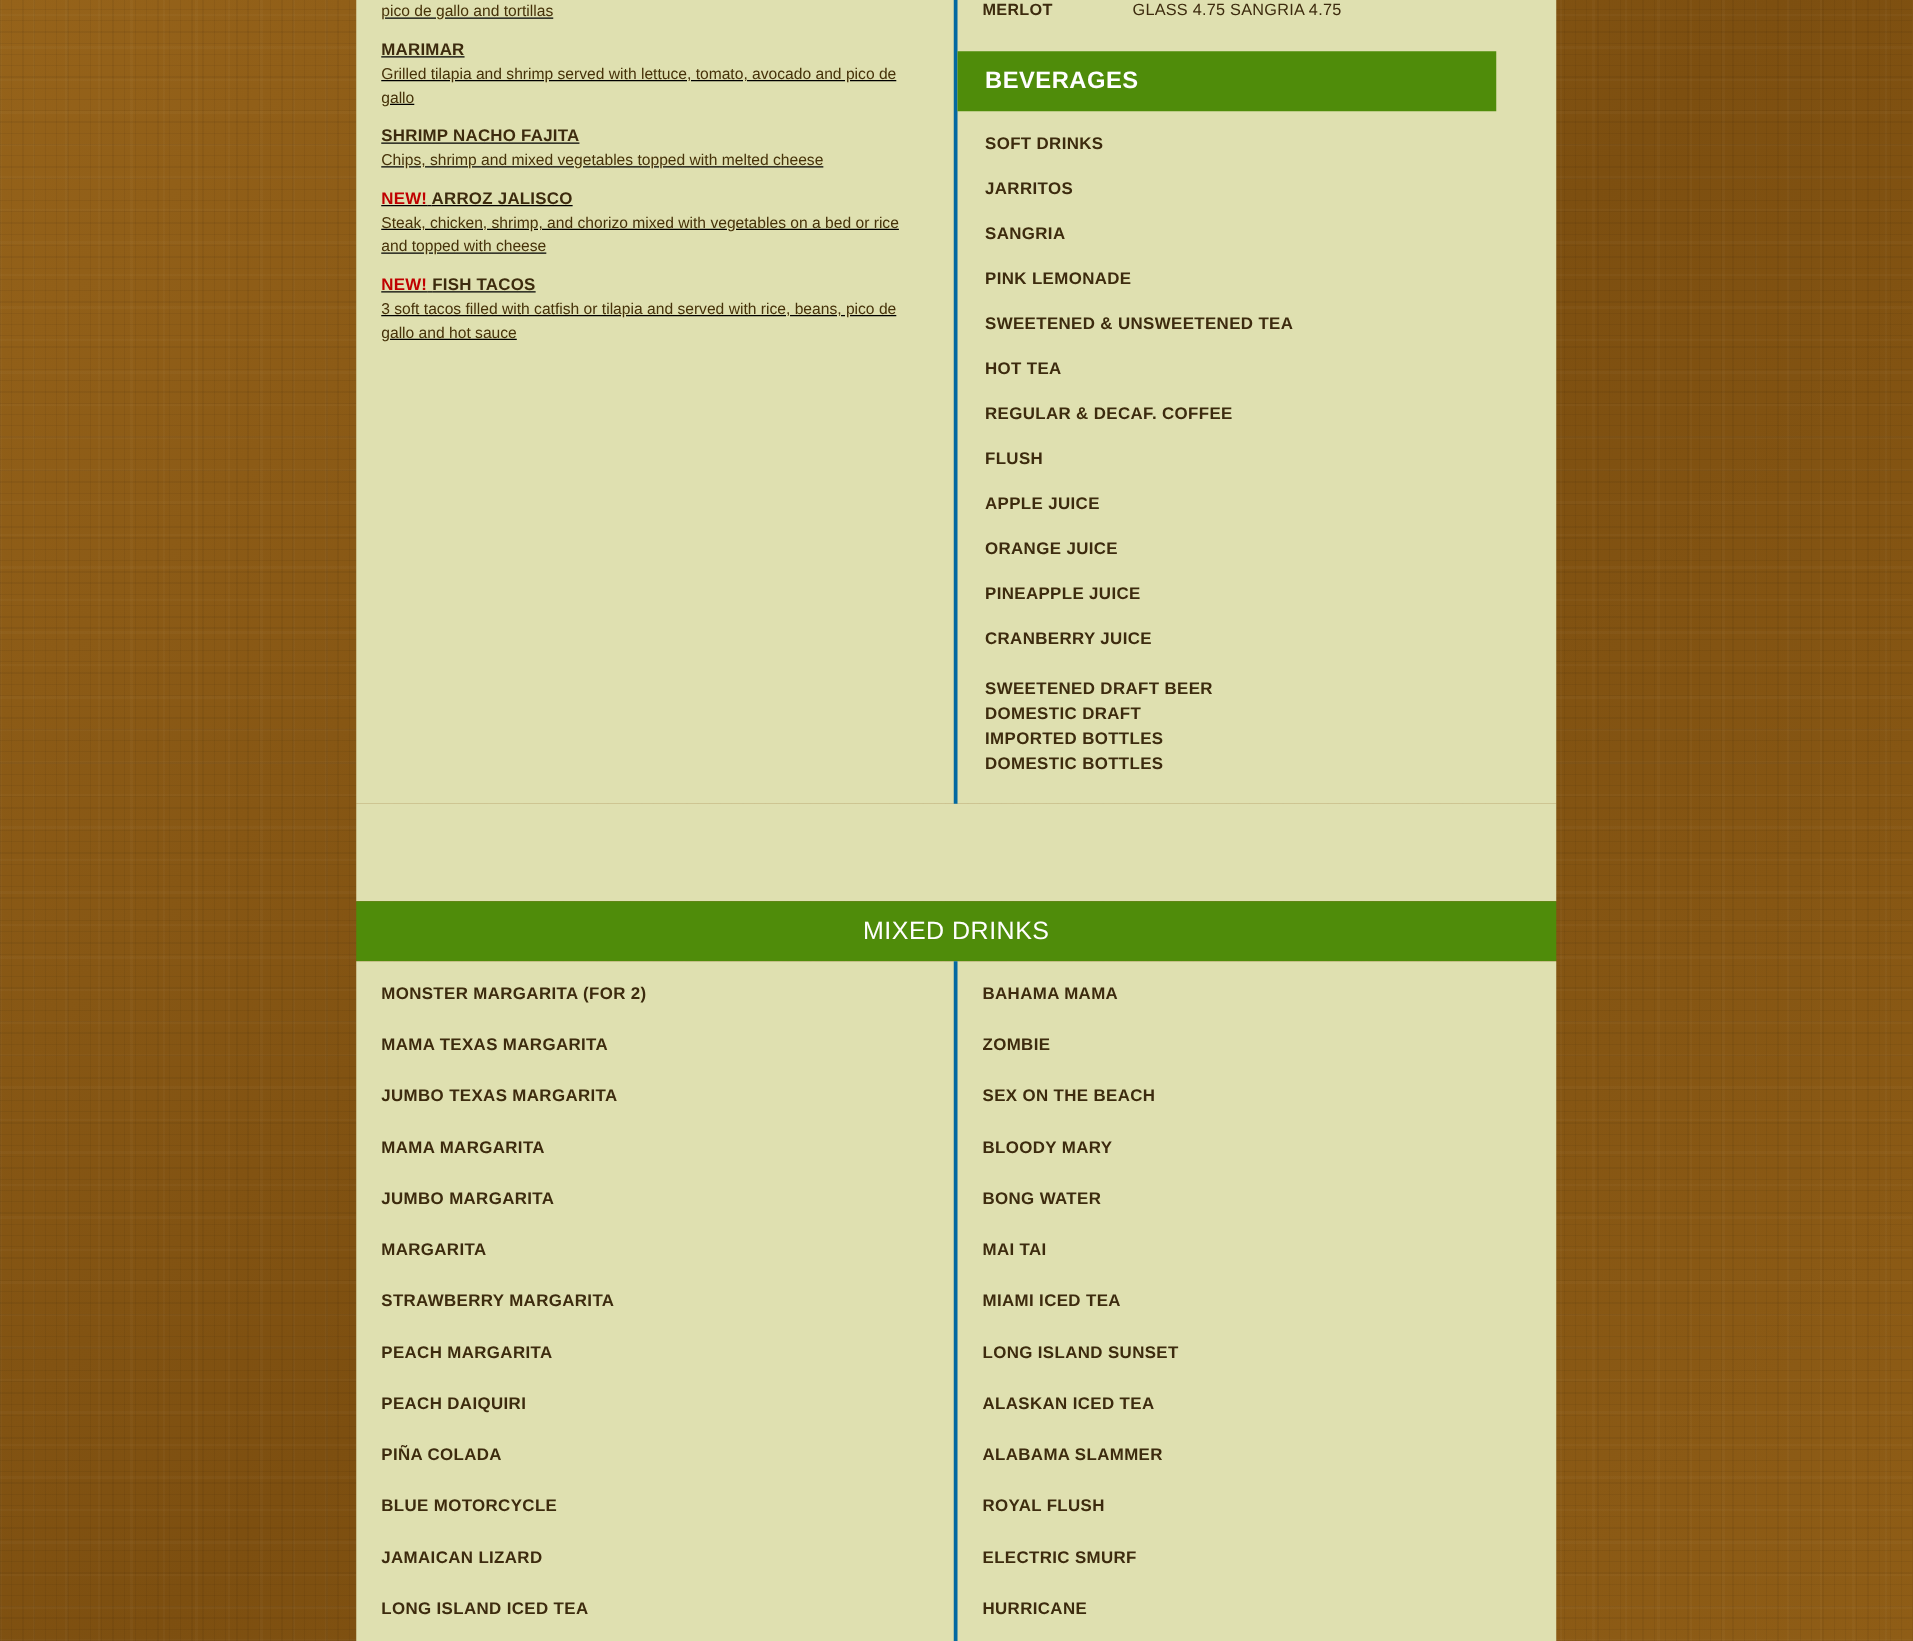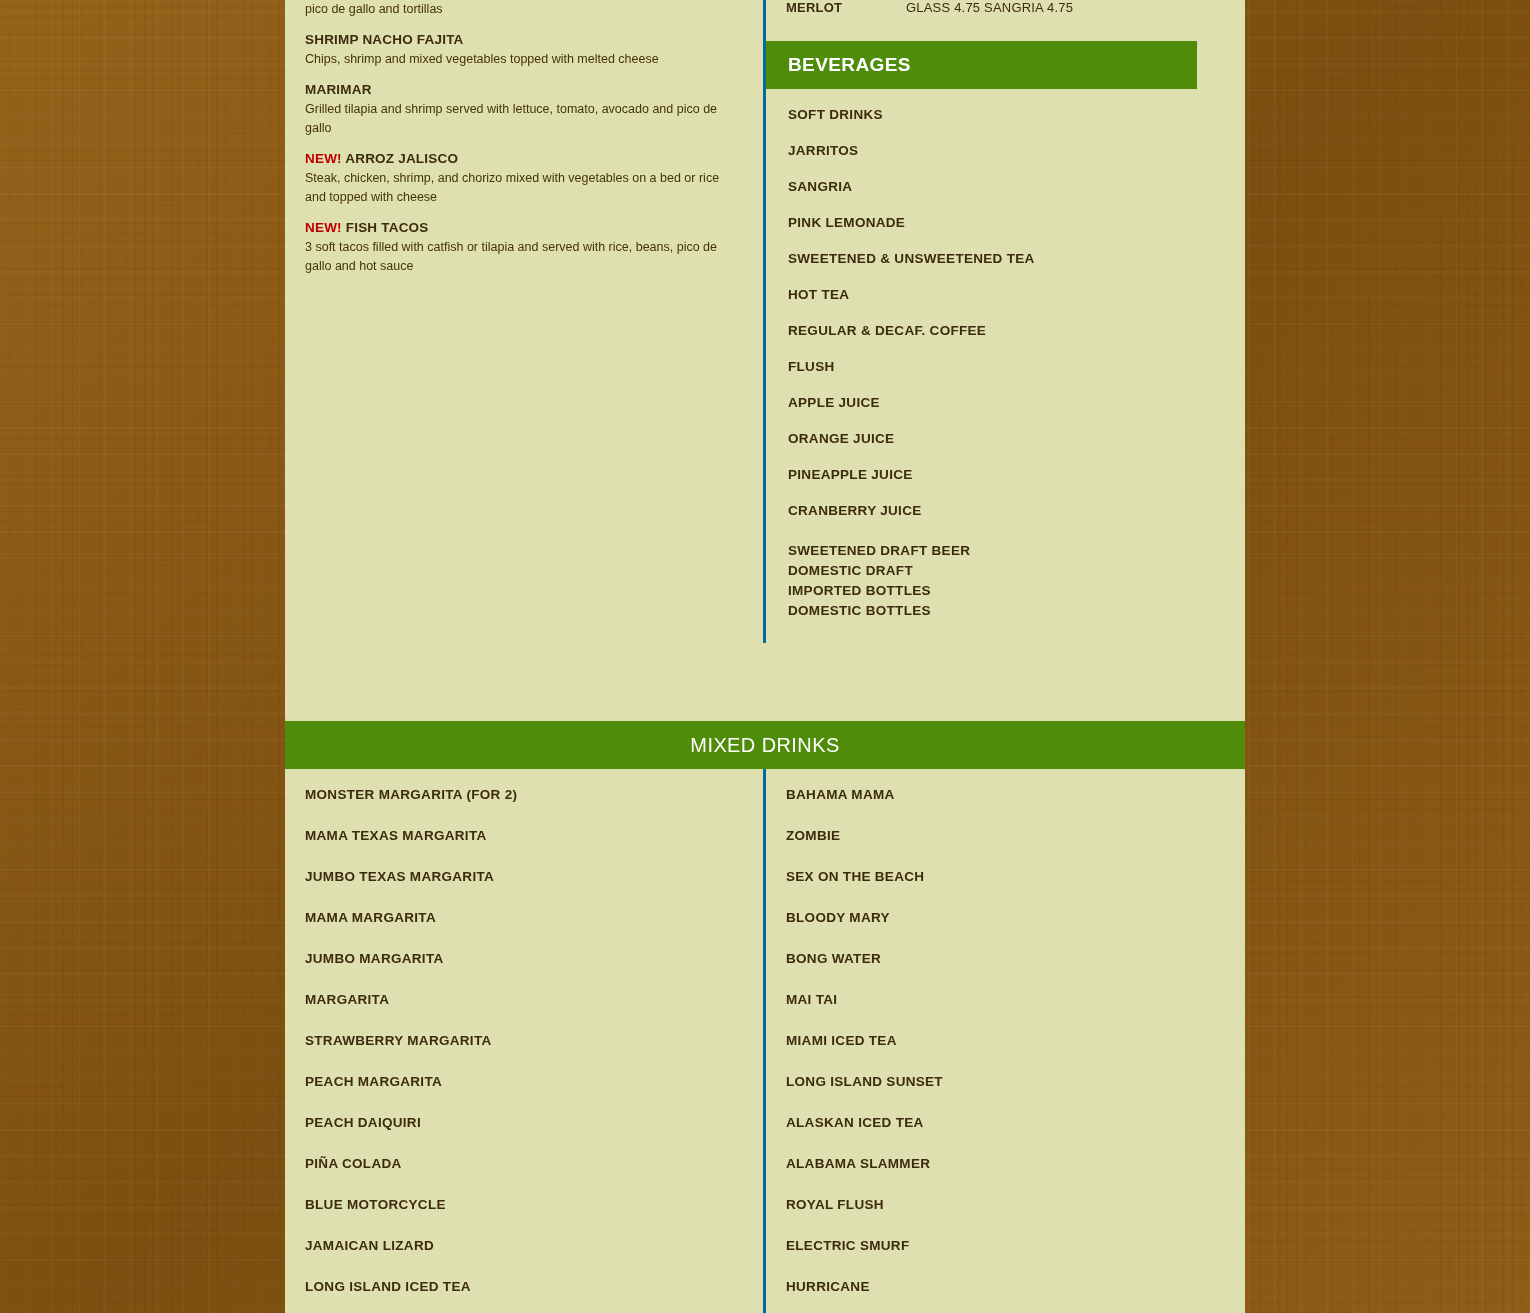--- a/index.html
+++ b/index.html
@@ -43,20 +43,21 @@
   .col-right {
     width: 434px;
     box-sizing: border-box;
     border-left: 3px solid #0369a1;
     padding: 0 20px 0 20px;
   }
 
   
   .item {
     margin: 0 0 12px 0;
+    text-decoration: underline;
   }
   .item-title {
     font-size: 13.5px;
     font-weight: bold;
     color: #3d2b0e;
     letter-spacing: 0.2px;
     line-height: 18px;
   }
   .new-flag {
     color: #c00000;
@@ -155,27 +156,27 @@
 <div class="page">
 
   <div class="two-col">
 
     <div class="col-left top-partial">
       <div class="item">
         <div class="item-desc first-frag">pico de gallo and tortillas</div>
       </div>
 
       <div class="item">
+        <div class="item-title">MARIMAR</div>
+        <div class="item-desc">Grilled tilapia and shrimp served with lettuce, tomato, avocado and pico de gallo</div>
+      </div>
+
+      <div class="item">
         <div class="item-title">SHRIMP NACHO FAJITA</div>
         <div class="item-desc">Chips, shrimp and mixed vegetables topped with melted cheese</div>
-      </div>
-
-      <div class="item">
-        <div class="item-title">MARIMAR</div>
-        <div class="item-desc">Grilled tilapia and shrimp served with lettuce, tomato, avocado and pico de gallo</div>
       </div>
 
       <div class="item">
         <div class="item-title"><span class="new-flag">NEW!</span> <span>ARROZ JALISCO</span></div>
         <div class="item-desc">Steak, chicken, shrimp, and chorizo mixed with vegetables on a bed or rice and topped with cheese</div>
       </div>
 
 
       <div class="item">
         <div class="item-title"><span class="new-flag">NEW!</span> <span>FISH TACOS</span></div>

